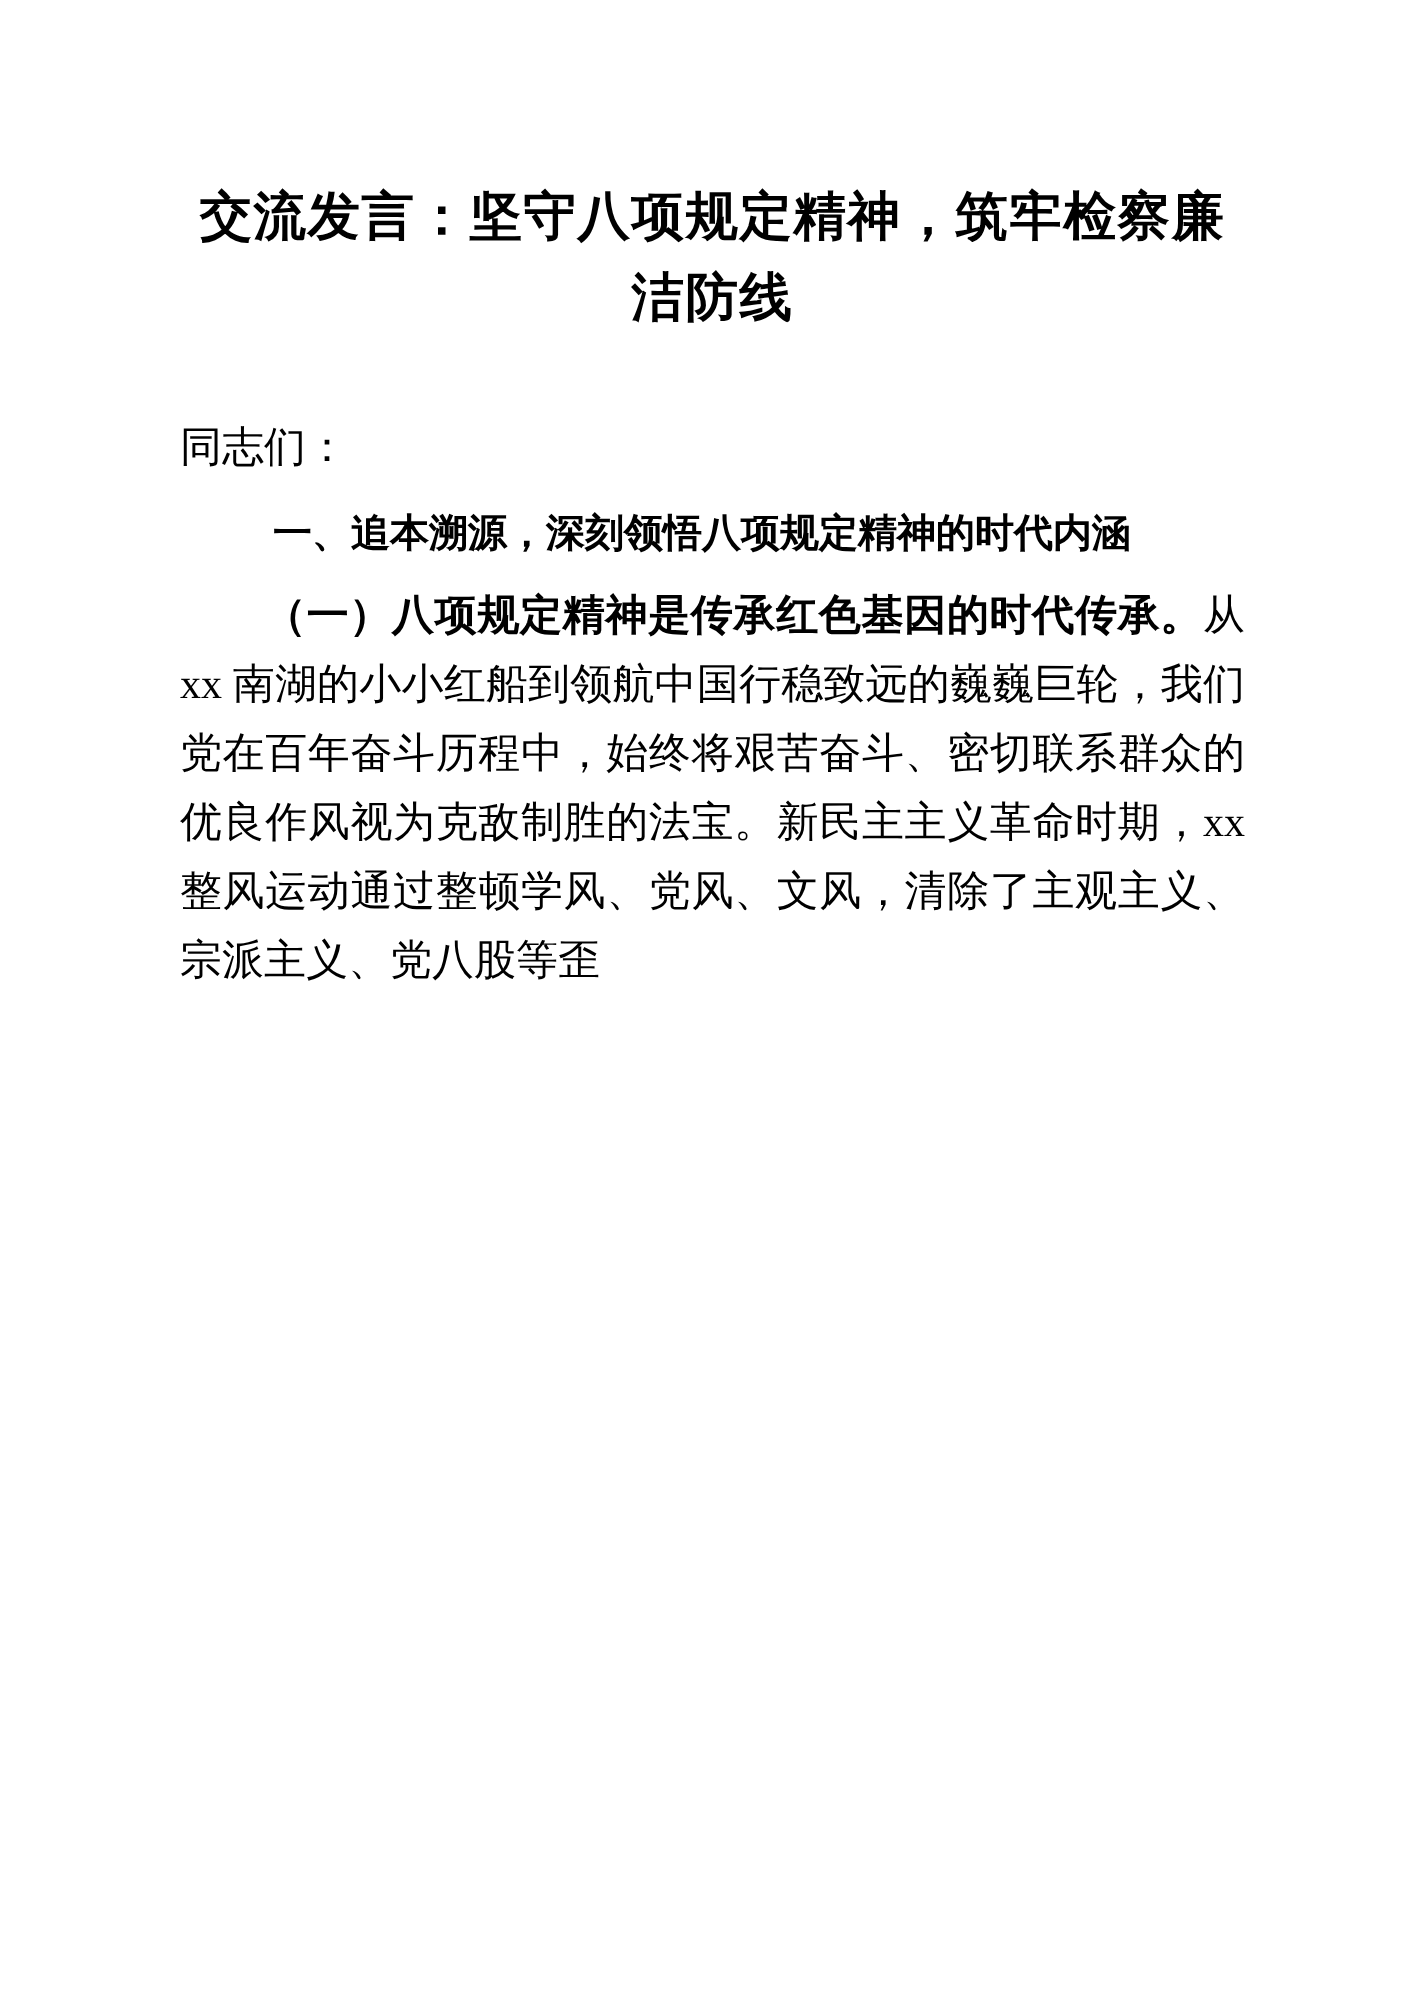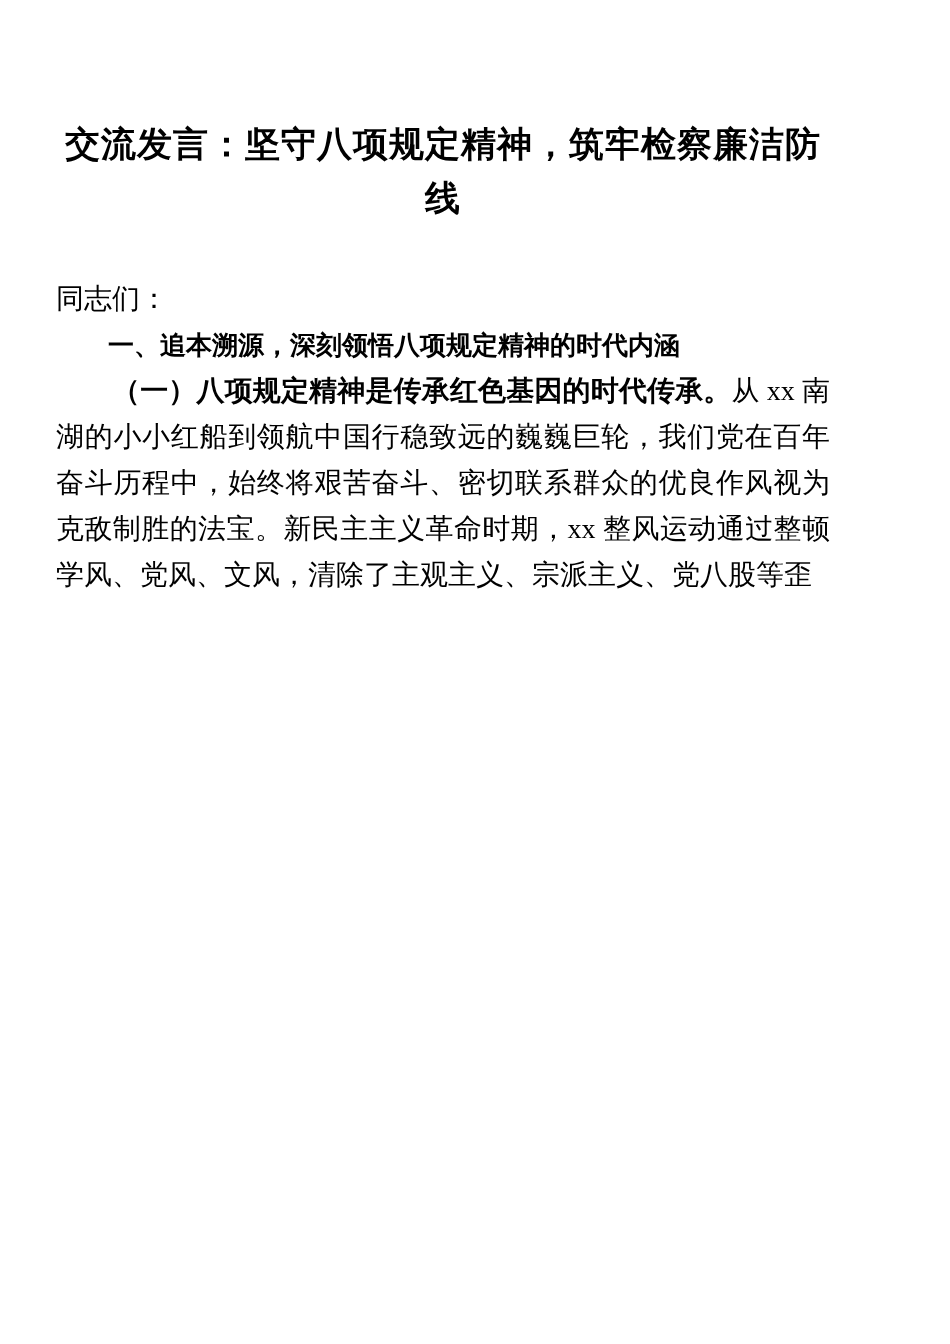--- a/index.html
+++ b/index.html
@@ -3,21 +3,21 @@
 <meta charset="utf-8">
 <style>
   html, body { margin: 0; padding: 0; background: #ffffff; }
   .page {
     position: relative;
     width: 950px;
     height: 1344px;
     background: #ffffff;
     color: #000000;
     box-sizing: border-box;
-    padding: 118px 120px 0 56px;
+    padding: 118px 120px 0 120px;
     overflow: hidden;
     font-family: "Liberation Serif", serif;
   }
   .doc-title {
     font-size: 35px;
     font-weight: bold;
     line-height: 54px;
     text-align: center;
     margin: 0 0 50px 0;
     letter-spacing: 1px;
@@ -31,21 +31,21 @@
   }
   .salutation {
     text-indent: 0;
   }
   .heading1 {
     font-family: "Liberation Sans", sans-serif;
     font-weight: bold;
     font-size: 26px;
     line-height: 46px;
     text-indent: 2em;
-    margin: 0;
+    margin: 10px;
     text-align: left;
   }
   .lead {
     
     font-weight: bold;
   }
 </style>
 </head>
 <body>
 

